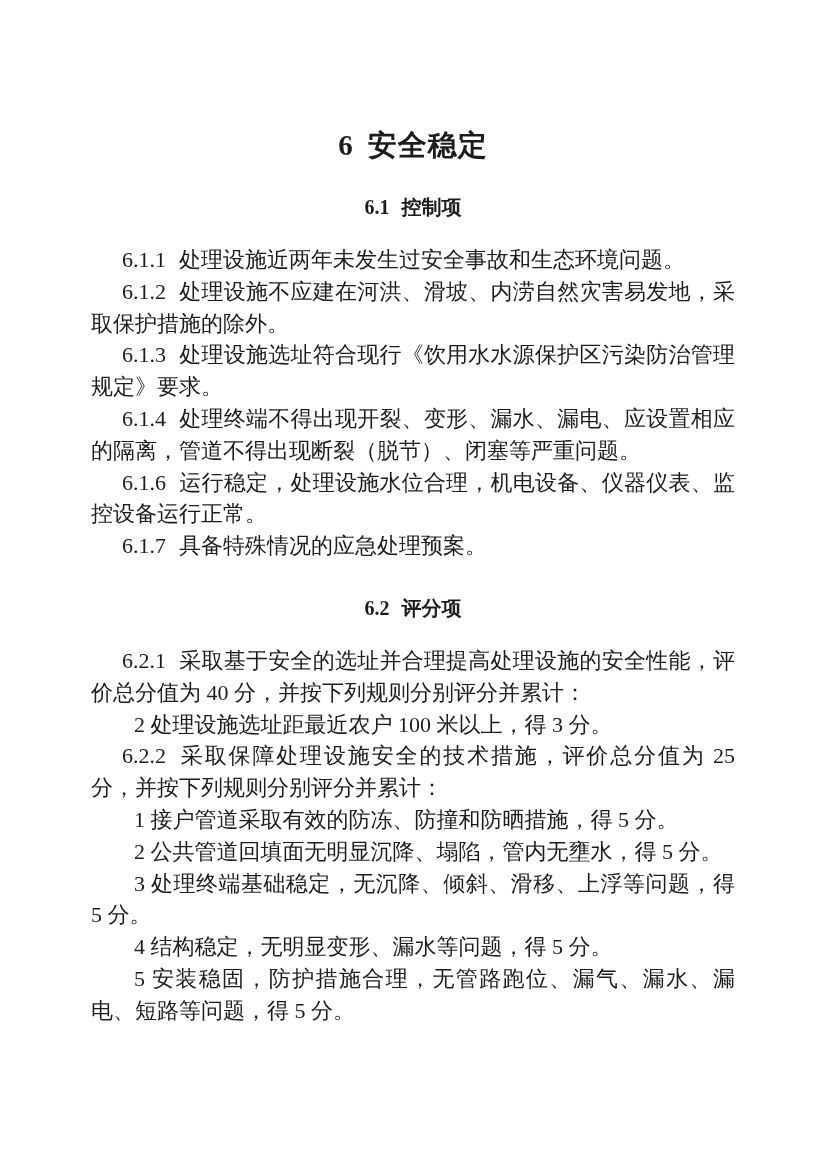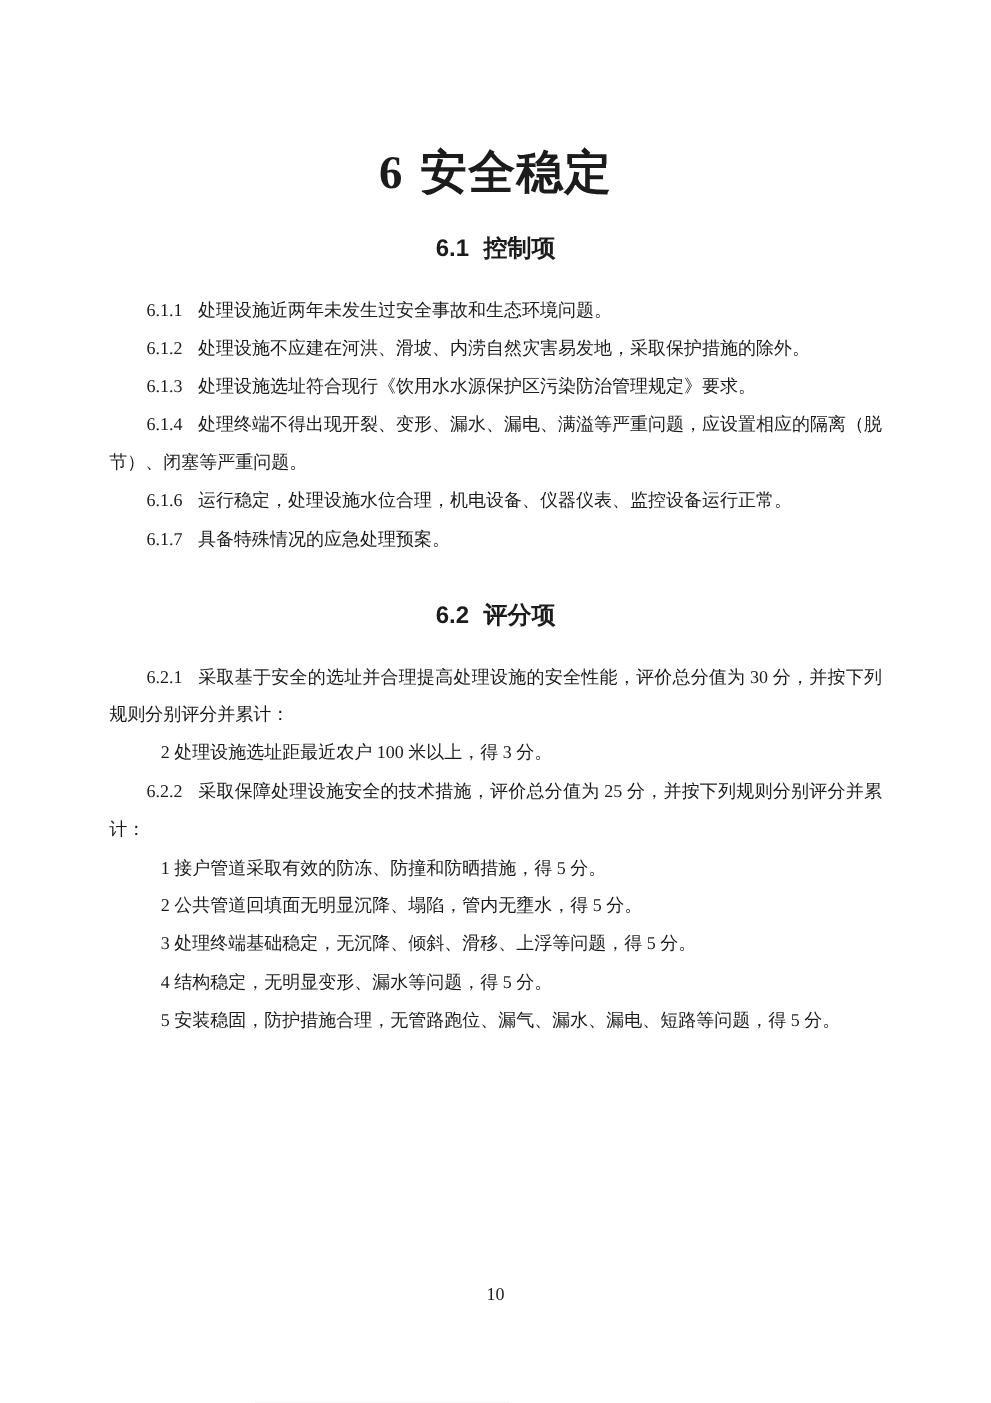--- a/index.html
+++ b/index.html
@@ -16,54 +16,54 @@
     color: #1c1c1c;
     font-family: "Liberation Serif", "DejaVu Serif", serif;
     overflow: hidden;
   }
   .content {
     padding: 0 91px;
   }
   .doc-title {
     margin: 0;
     padding-top: 129px;
-    font-size: 39px;
+    font-size: 29px;
     line-height: 32px;
     text-align: center;
     font-weight: bold;
   }
   .doc-title .h-num {
     font-family: "Liberation Serif", "DejaVu Serif", serif;
     margin-right: 15px;
   }
   .doc-title .h-cn {
     font-family: "Liberation Sans", "DejaVu Sans", sans-serif;
     letter-spacing: 1px;
   }
   .section-heading {
     margin: 35px 0 0 0;
     font-size: 20px;
     line-height: 23px;
     text-align: center;
     font-weight: bold;
   }
   .section-heading .h-num {
-    font-family: Liberation Sans, sans-serif;
+    font-family: Liberation Serif, serif;
     margin-right: 12px;
     text-align: right;
   }
   .section-heading .h-cn {
     font-family: "Liberation Sans", "DejaVu Sans", sans-serif;
   }
   .section-body {
     margin-top: 25px;
   }
   .section-body p {
     margin: 0;
-    font-size: 15px;
+    font-size: 22px;
     line-height: 31.8px;
     text-align: justify;
   }
   p.clause {
     text-indent: 31px;
   }
   p.subitem {
     text-indent: 43px;
   }
   .clause-num {
@@ -91,36 +91,35 @@
     </h1>
 
     <h2 class="section-heading">
       <span class="h-num">6.1</span><span class="h-cn">控制项</span>
     </h2>
 
     <div class="section-body">
       <p class="clause"><span class="clause-num">6.1.1</span><span>处理设施近两年未发生过安全事故和生态环境问题。</span></p>
       <p class="clause"><span class="clause-num">6.1.2</span><span>处理设施不应建在河洪、滑坡、内涝自然灾害易发地，采取保护措施的除外。</span></p>
       <p class="clause"><span class="clause-num">6.1.3</span><span>处理设施选址符合现行《饮用水水源保护区污染防治管理规定》要求。</span></p>
-      <p class="clause"><span class="clause-num">6.1.4</span><span>处理终端不得出现开裂、变形、漏水、漏电、满溢等严重问题，应设置相应的隔离（脱节）、闭塞等严重问题。</span></p>
+      <p class="clause"><span class="clause-num">6.1.4</span><span>处理终端不得出现开裂、变形、漏水、漏电、应设置相应的隔离，管道不得出现断裂（脱节）、闭塞等严重问题。</span></p>
       <p class="clause"><span class="clause-num">6.1.6</span><span>运行稳定，处理设施水位合理，机电设备、仪器仪表、监控设备运行正常。</span></p>
       <p class="clause"><span class="clause-num">6.1.7</span><span>具备特殊情况的应急处理预案。</span></p>
     </div>
 
     <h2 class="section-heading">
       <span class="h-num">6.2</span><span class="h-cn">评分项</span>
     </h2>
 
     <div class="section-body">
-      <p class="clause"><span class="clause-num">6.2.1</span><span>采取基于安全的选址并合理提高处理设施的安全性能，评价总分值为 30 分，并按下列规则分别评分并累计：</span></p>
+      <p class="clause"><span class="clause-num">6.2.1</span><span>采取基于安全的选址并合理提高处理设施的安全性能，评价总分值为 40 分，并按下列规则分别评分并累计：</span></p>
       <p class="subitem">2 处理设施选址距最近农户 100 米以上，得 3 分。</p>
       <p class="clause"><span class="clause-num">6.2.2</span><span>采取保障处理设施安全的技术措施，评价总分值为 25 分，并按下列规则分别评分并累计：</span></p>
       <p class="subitem">1 接户管道采取有效的防冻、防撞和防晒措施，得 5 分。</p>
       <p class="subitem">2 公共管道回填面无明显沉降、塌陷，管内无壅水，得 5 分。</p>
       <p class="subitem">3 处理终端基础稳定，无沉降、倾斜、滑移、上浮等问题，得 5 分。</p>
       <p class="subitem">4 结构稳定，无明显变形、漏水等问题，得 5 分。</p>
       <p class="subitem">5 安装稳固，防护措施合理，无管路跑位、漏气、漏水、漏电、短路等问题，得 5 分。</p>
     </div>
 
   </div>
 
-  <div class="page-number">10</div>
 </div>
 
 </body></html>

